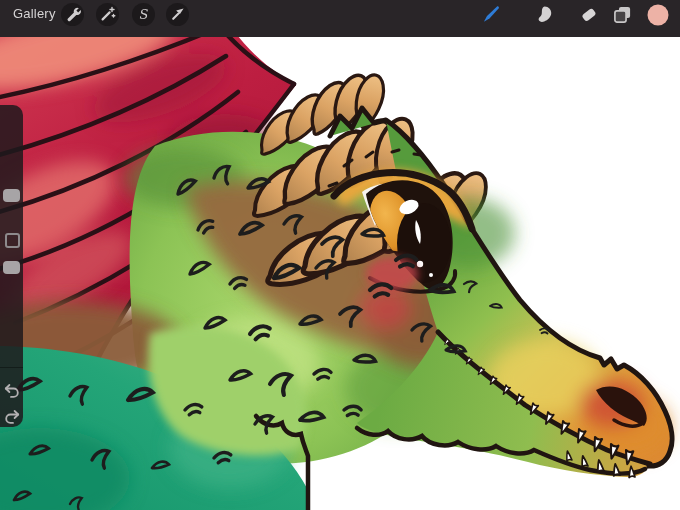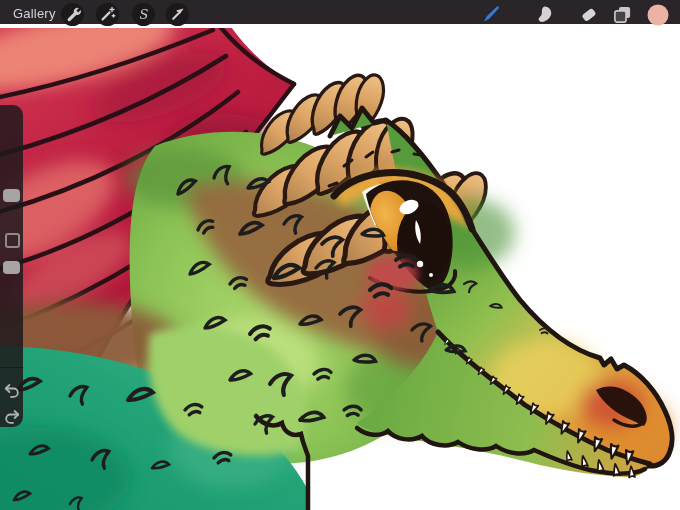--- a/index.html
+++ b/index.html
@@ -1,19 +1,19 @@
 <!DOCTYPE html>
 <html><head>
 <meta charset="utf-8">
 <style>
   html,body{margin:0;padding:0;background:#000;}
   .stage{position:relative;width:680px;height:510px;overflow:hidden;background:#fff;
          font-family:"Liberation Sans",sans-serif;}
   
-  .topbar{position:absolute;left:0;top:0;width:680px;height:24px;background:#292528;z-index:30;}
+  .topbar{position:absolute;left:0;top:0;width:680px;height:37px;background:#292528;z-index:30;}
   .gallery{position:absolute;left:13px;top:0;height:28px;line-height:28px;
            font-size:13px;color:#d6d4d5;letter-spacing:.2px;cursor:pointer;}
   .cbtn{position:absolute;top:2.5px;width:23px;height:23px;border-radius:50%;
         background:#1c191b;display:flex;align-items:center;justify-content:center;}
   .rbtn{position:absolute;top:2px;width:24px;height:24px;display:flex;align-items:center;justify-content:center;}
   
   .sidebar{position:absolute;left:0;top:105px;width:23px;height:322px;z-index:20;
            background:rgba(30,25,28,.85);border-radius:0 10px 10px 0;}
   .seam{position:absolute;left:0;top:262px;width:100%;height:1px;background:rgba(0,0,0,.35);}
   .handle{position:absolute;left:3px;width:17px;height:13px;border-radius:4px;background:#a7a4a6;cursor:pointer;}

